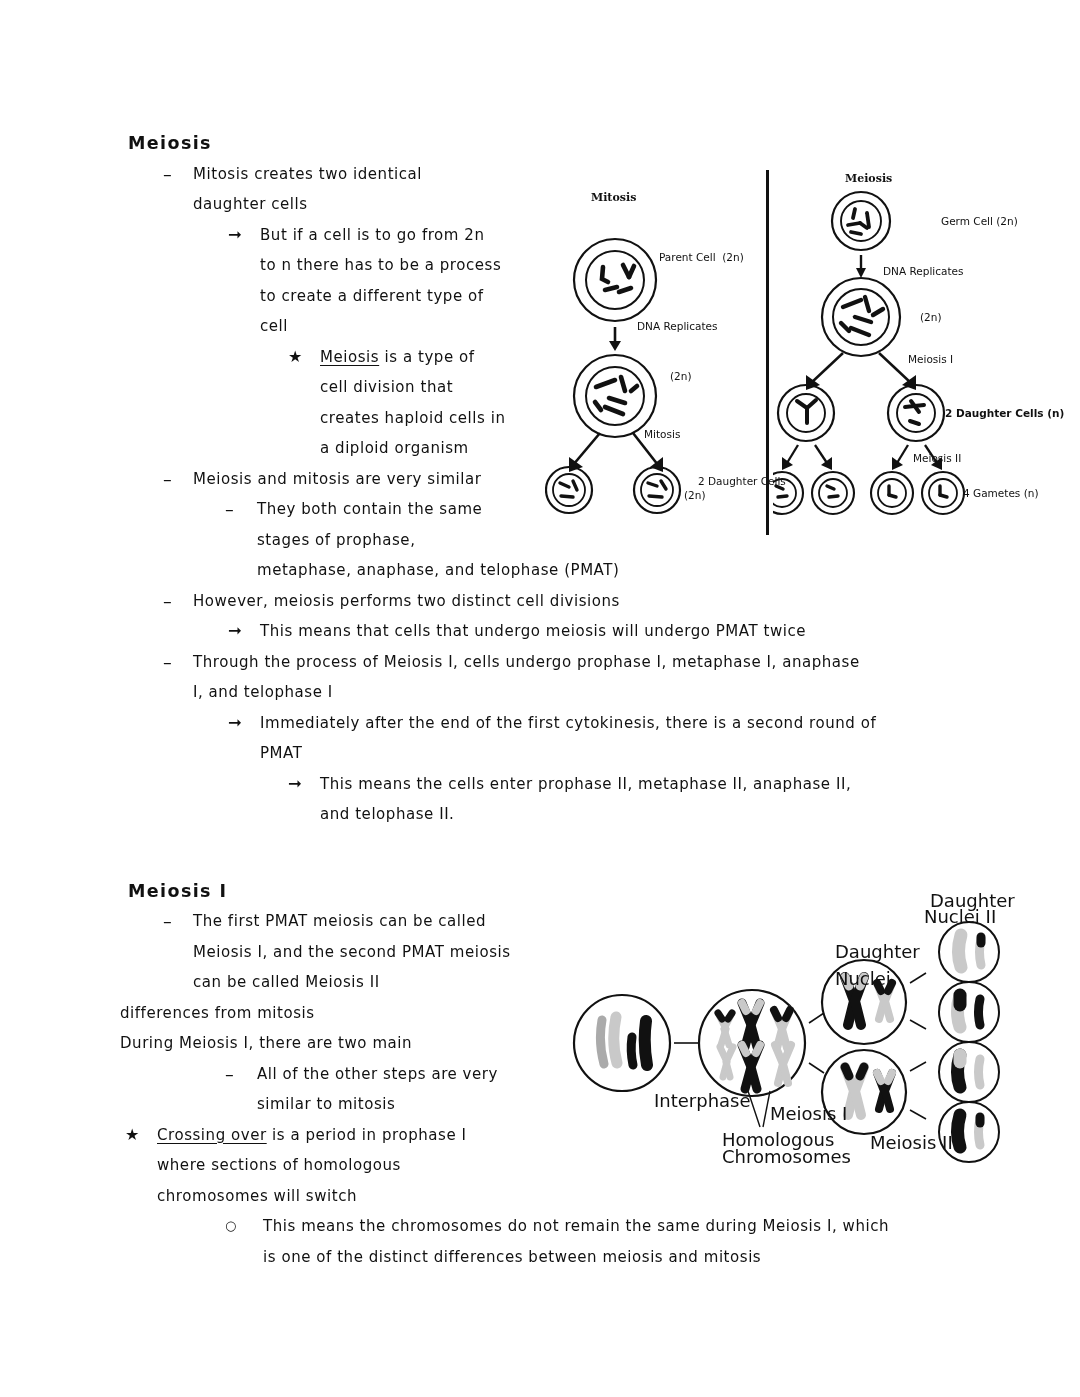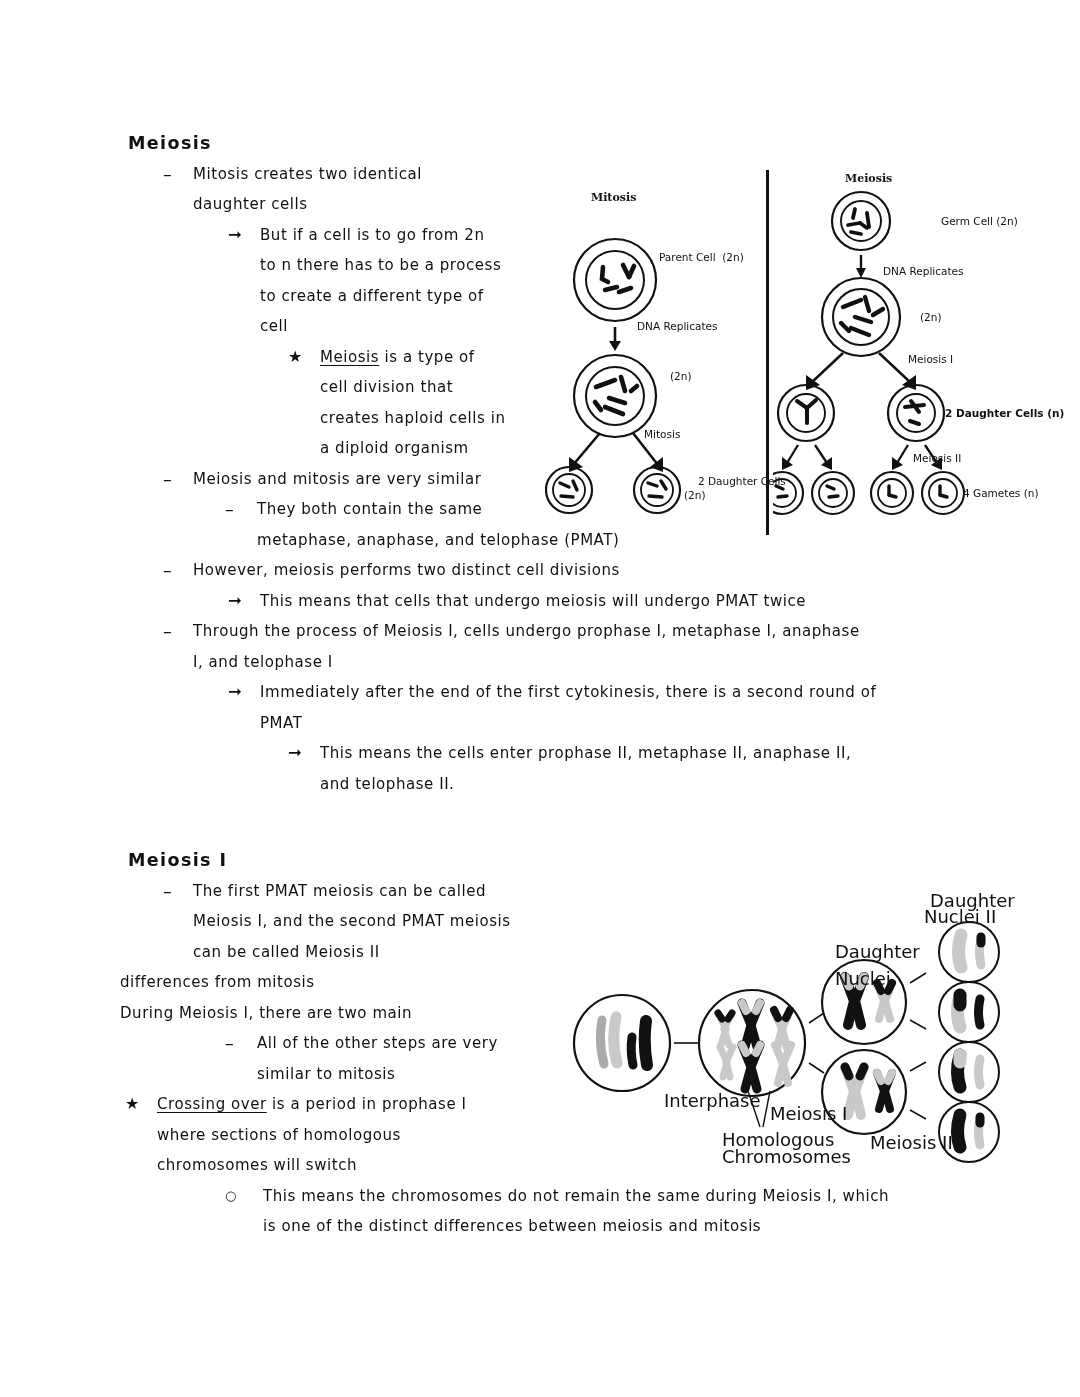--- a/index.html
+++ b/index.html
@@ -123,20 +123,24 @@
     <div class="row i1">
       <span class="mark dash" style="width:30px">–</span>
       <span class="ln txt">Meiosis and mitosis are very similar</span>
     </div>
     <div class="row i4">
       <span class="mark dash" style="width:32px">–</span>
       <span class="ln txt">They both contain the same</span>
     </div>
     <div class="row i4">
       <span class="mark" style="width:32px">&nbsp;</span>
+      <span class="ln txt">stages of prophase,</span>
+    </div>
+    <div class="row i4">
+      <span class="mark" style="width:32px">&nbsp;</span>
       <span class="ln txt">metaphase, anaphase, and telophase (PMAT)</span>
     </div>
 
     <div class="row i1">
       <span class="mark dash" style="width:30px">–</span>
       <span class="ln txt">However, meiosis performs two distinct cell divisions</span>
     </div>
     <div class="row i2">
       <span class="mark arrow" style="width:32px">➞</span>
       <span class="ln txt">This means that cells that undergo meiosis will undergo PMAT twice</span>
@@ -486,21 +490,21 @@
         </g>
         <circle cx="399" cy="237" r="30" stroke-width="2"></circle>
         <g stroke-linecap="round">
           <path d="M390 220 q-5 17 0 32" stroke="#111" stroke-width="13" fill="none"></path>
           <path d="M410 224 q-3 13 0 26" stroke="#c9c9c9" stroke-width="9" fill="none"></path>
           <path d="M410 222 l0 6" stroke="#111" stroke-width="9"></path>
         </g>
       </g>
     </svg>
 
-    <div class="dlabel big" style="left:94px;  top:198px;">Interphase</div>
+    <div class="dlabel big" style="left:84px;  top:198px;">Interphase</div>
     <div class="dlabel big" style="left:152px; top:237px;">Homologous</div>
     <div class="dlabel big" style="left:152px; top:254px;">Chromosomes</div>
     <div class="dlabel big" style="left:200px; top:211px;">Meiosis I</div>
     <div class="dlabel big" style="left:265px; top:49px;">Daughter</div>
     <div class="dlabel big" style="left:265px; top:76px;">Nuclei</div>
     <div class="dlabel big" style="left:300px; top:240px;">Meiosis II</div>
     <div class="dlabel big" style="left:360px; top:-2px;">Daughter</div>
     <div class="dlabel big" style="left:354px; top:14px;">Nuclei II</div>
   </div>
 

